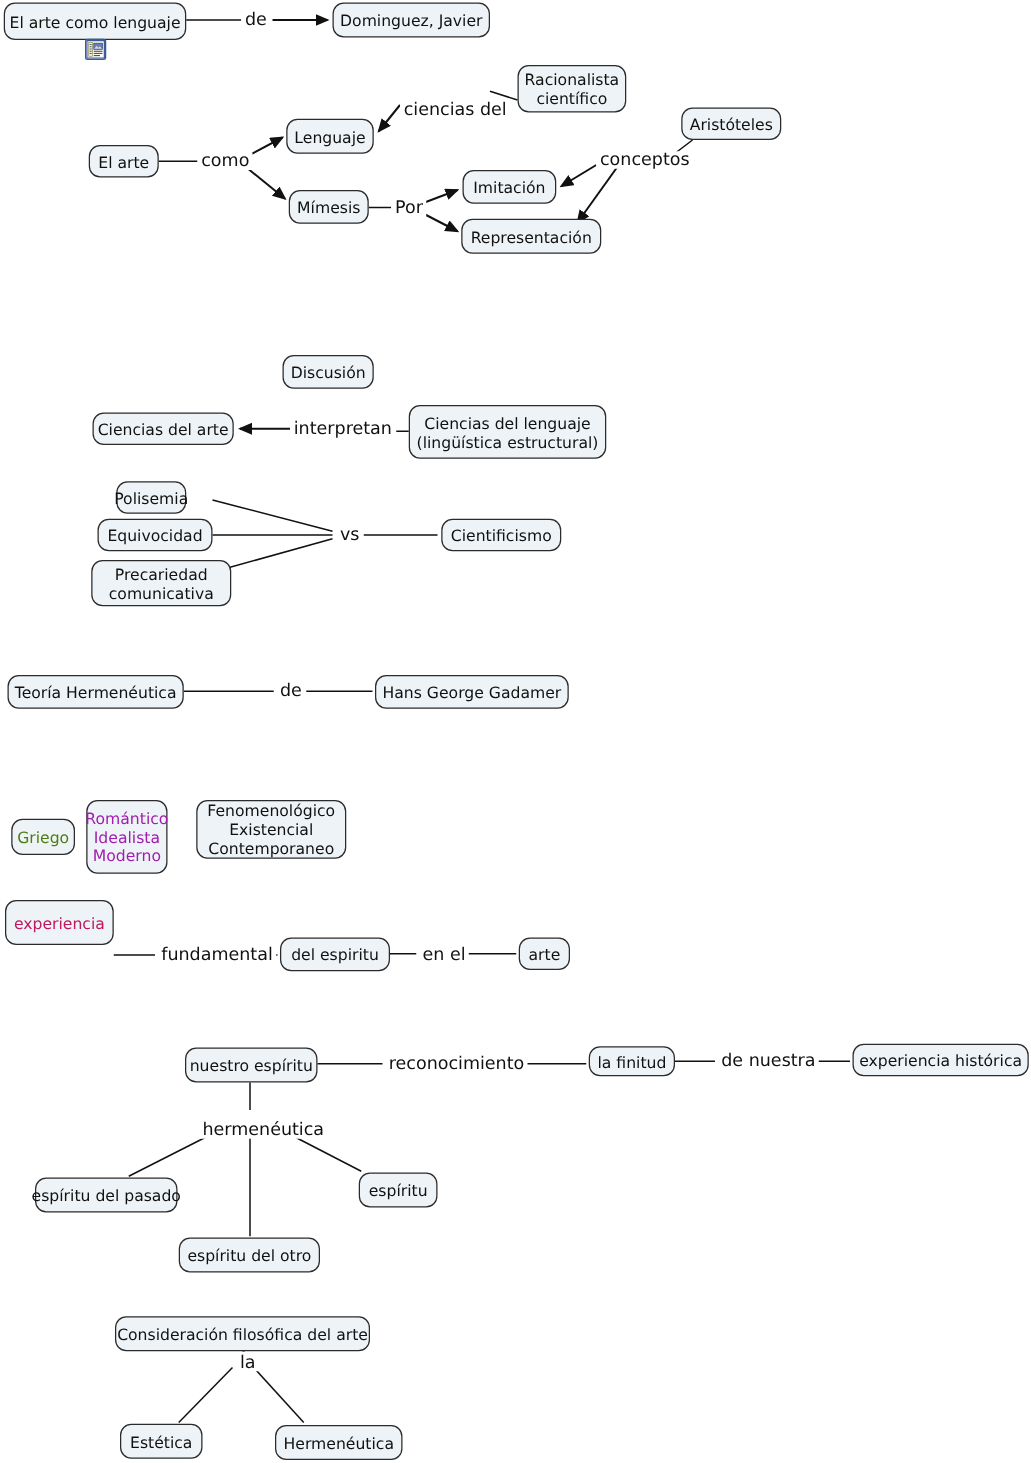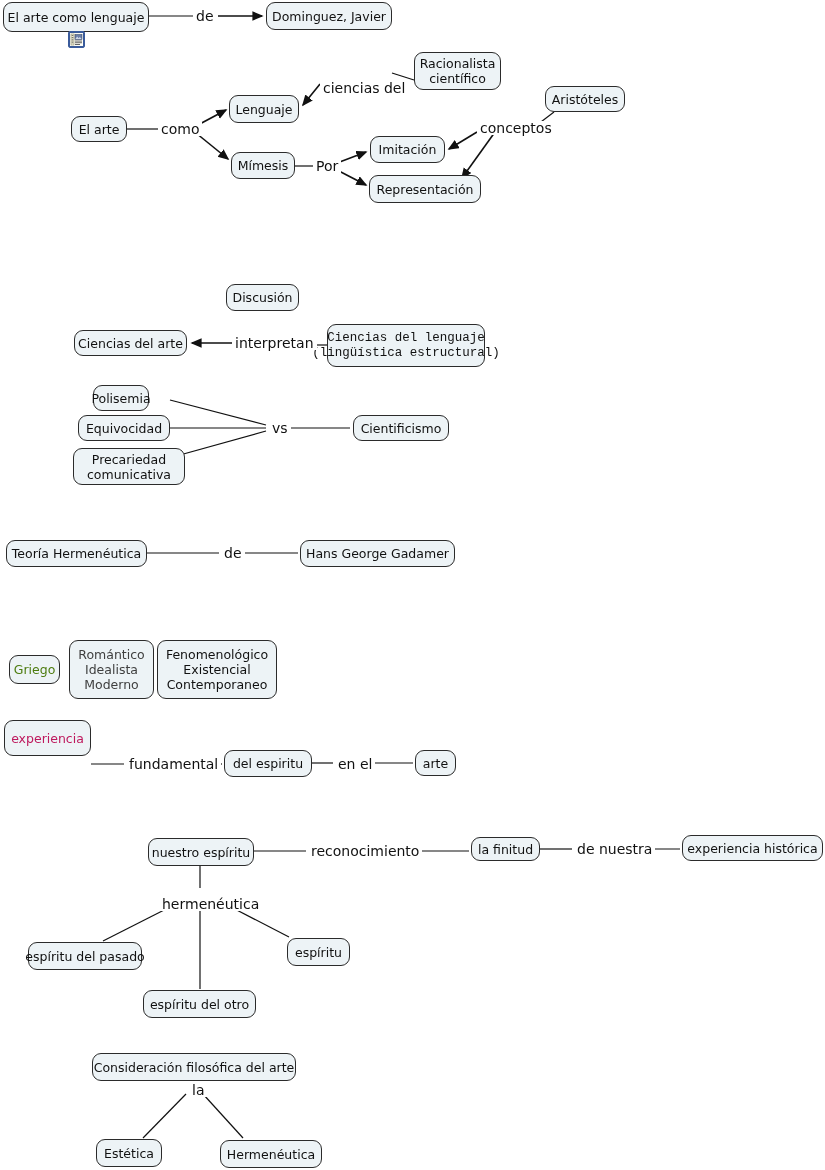--- a/index.html
+++ b/index.html
@@ -142,34 +142,34 @@
       <div class="node" style="left: 414px; top: 52px; width: 87px; height: 38px; background: rgb(237, 243, 246); border-color: rgb(43, 43, 43); color: rgb(17, 17, 17);">Racionalista
 científico</div>
       <div class="node" style="left: 545px; top: 86px; width: 80px; height: 26px; background: rgb(237, 243, 246); border-color: rgb(43, 43, 43); color: rgb(17, 17, 17);">Aristóteles</div>
       <div class="node" style="left: 229px; top: 95px; width: 70px; height: 28px; background: rgb(237, 243, 246); border-color: rgb(43, 43, 43); color: rgb(17, 17, 17);">Lenguaje</div>
       <div class="node" style="left: 71px; top: 116px; width: 56px; height: 26px; background: rgb(237, 243, 246); border-color: rgb(43, 43, 43); color: rgb(17, 17, 17);">El arte</div>
       <div class="node" style="left: 370px; top: 136px; width: 75px; height: 27px; background: rgb(237, 243, 246); border-color: rgb(43, 43, 43); color: rgb(17, 17, 17);">Imitación</div>
       <div class="node" style="left: 231px; top: 152px; width: 64px; height: 27px; background: rgb(237, 243, 246); border-color: rgb(43, 43, 43); color: rgb(17, 17, 17);">Mímesis</div>
       <div class="node" style="left: 369px; top: 175px; width: 112px; height: 28px; background: rgb(237, 243, 246); border-color: rgb(43, 43, 43); color: rgb(17, 17, 17);">Representación</div>
       <div class="node" style="left: 226px; top: 284px; width: 73px; height: 27px; background: rgb(237, 243, 246); border-color: rgb(43, 43, 43); color: rgb(17, 17, 17);">Discusión</div>
       <div class="node" style="left: 74px; top: 330px; width: 113px; height: 26px; background: rgb(237, 243, 246); border-color: rgb(43, 43, 43); color: rgb(17, 17, 17);">Ciencias del arte</div>
-      <div class="node" style="left: 327px; top: 324px; width: 158px; height: 43px; background: rgb(237, 243, 246); border-color: rgb(43, 43, 43); color: rgb(17, 17, 17); font-family: Liberation Mono, monospace;">Ciencias del lenguaje
+      <div class="node" style="left: 327px; top: 324px; width: 158px; height: 43px; background: rgb(237, 243, 246); border-color: rgb(43, 43, 43); color: rgb(17, 17, 17);">Ciencias del lenguaje
 (lingüística estructural)</div>
       <div class="node" style="left: 93px; top: 385px; width: 56px; height: 26px; background: rgb(237, 243, 246); border-color: rgb(43, 43, 43); color: rgb(17, 17, 17);">Polisemia</div>
       <div class="node" style="left: 78px; top: 415px; width: 92px; height: 26px; background: rgb(237, 243, 246); border-color: rgb(43, 43, 43); color: rgb(17, 17, 17);">Equivocidad</div>
       <div class="node" style="left: 73px; top: 448px; width: 112px; height: 37px; background: rgb(237, 243, 246); border-color: rgb(43, 43, 43); color: rgb(17, 17, 17);">Precariedad
 comunicativa</div>
       <div class="node" style="left: 353px; top: 415px; width: 96px; height: 26px; background: rgb(237, 243, 246); border-color: rgb(43, 43, 43); color: rgb(17, 17, 17);">Cientificismo</div>
       <div class="node" style="left: 6px; top: 540px; width: 141px; height: 27px; background: rgb(237, 243, 246); border-color: rgb(43, 43, 43); color: rgb(17, 17, 17);">Teoría Hermenéutica</div>
       <div class="node" style="left: 300px; top: 540px; width: 155px; height: 27px; background: rgb(237, 243, 246); border-color: rgb(43, 43, 43); color: rgb(17, 17, 17);">Hans George Gadamer</div>
       <div class="node" style="left: 9px; top: 655px; width: 51px; height: 29px; background: rgb(237, 243, 246); border-color: rgb(43, 43, 43); color: #4d7c0f;">Griego</div>
-      <div class="node" style="left: 69px; top: 640px; width: 85px; height: 59px; background: rgb(237, 243, 246); border-color: rgb(43, 43, 43); color: #404040;">Romántico
+      <div class="node" style="left: 69px; top: 640px; width: 65px; height: 59px; background: rgb(237, 243, 246); border-color: rgb(43, 43, 43); color: #a21caf;">Romántico
 Idealista
 Moderno</div>
-      <div class="node" style="left: 157px; top: 640px; width: 120px; height: 59px; background: rgb(237, 243, 246); border-color: rgb(43, 43, 43); color: rgb(17, 17, 17);">Fenomenológico
+      <div class="node" style="left: 157px; top: 640px; width: 120px; height: 47px; background: rgb(237, 243, 246); border-color: rgb(43, 43, 43); color: rgb(17, 17, 17);">Fenomenológico
 Existencial
 Contemporaneo</div>
       <div class="node" style="left: 4px; top: 720px; width: 87px; height: 36px; background: rgb(237, 243, 246); border-color: rgb(43, 43, 43); color: #be185d;">experiencia</div>
       <div class="node" style="left: 224px; top: 750px; width: 88px; height: 27px; background: rgb(237, 243, 246); border-color: rgb(43, 43, 43); color: rgb(17, 17, 17);">del espiritu</div>
       <div class="node" style="left: 415px; top: 750px; width: 41px; height: 26px; background: rgb(237, 243, 246); border-color: rgb(43, 43, 43); color: rgb(17, 17, 17);">arte</div>
       <div class="node" style="left: 148px; top: 838px; width: 106px; height: 28px; background: rgb(237, 243, 246); border-color: rgb(43, 43, 43); color: rgb(17, 17, 17);">nuestro espíritu</div>
       <div class="node" style="left: 471px; top: 837px; width: 69px; height: 24px; background: rgb(237, 243, 246); border-color: rgb(43, 43, 43); color: rgb(17, 17, 17);">la finitud</div>
       <div class="node" style="left: 682px; top: 835px; width: 141px; height: 26px; background: rgb(237, 243, 246); border-color: rgb(43, 43, 43); color: rgb(17, 17, 17);">experiencia histórica</div>
       <div class="node" style="left: 28px; top: 942px; width: 114px; height: 28px; background: rgb(237, 243, 246); border-color: rgb(43, 43, 43); color: rgb(17, 17, 17);">espíritu del pasado</div>
       <div class="node" style="left: 287px; top: 938px; width: 63px; height: 28px; background: rgb(237, 243, 246); border-color: rgb(43, 43, 43); color: rgb(17, 17, 17);">espíritu</div>

